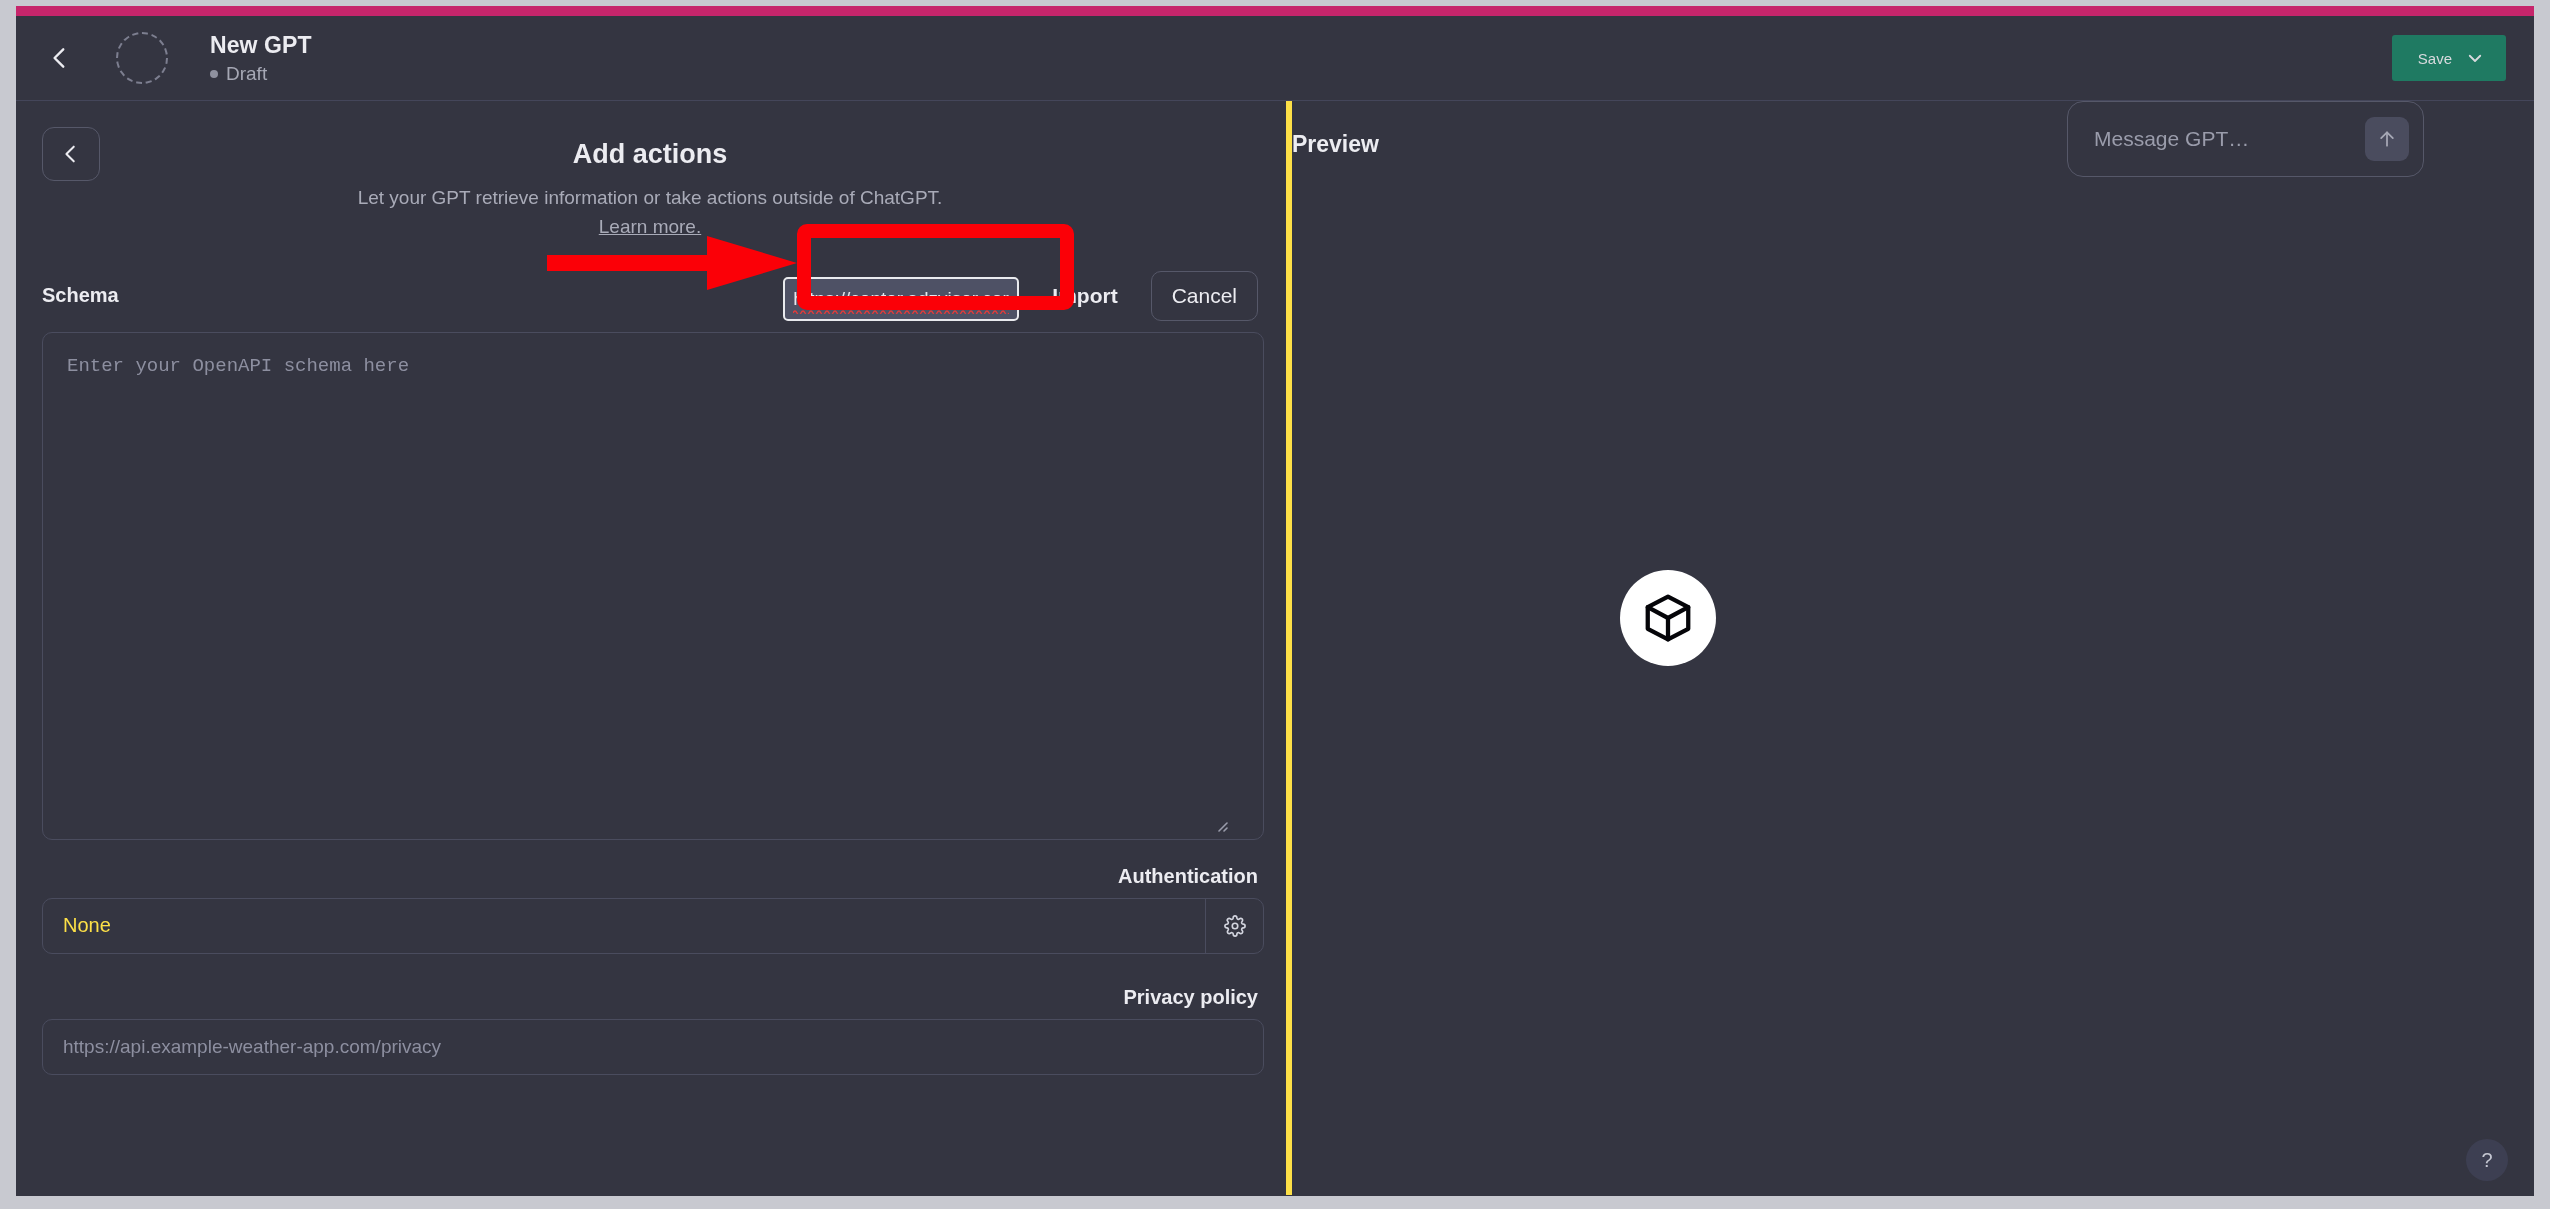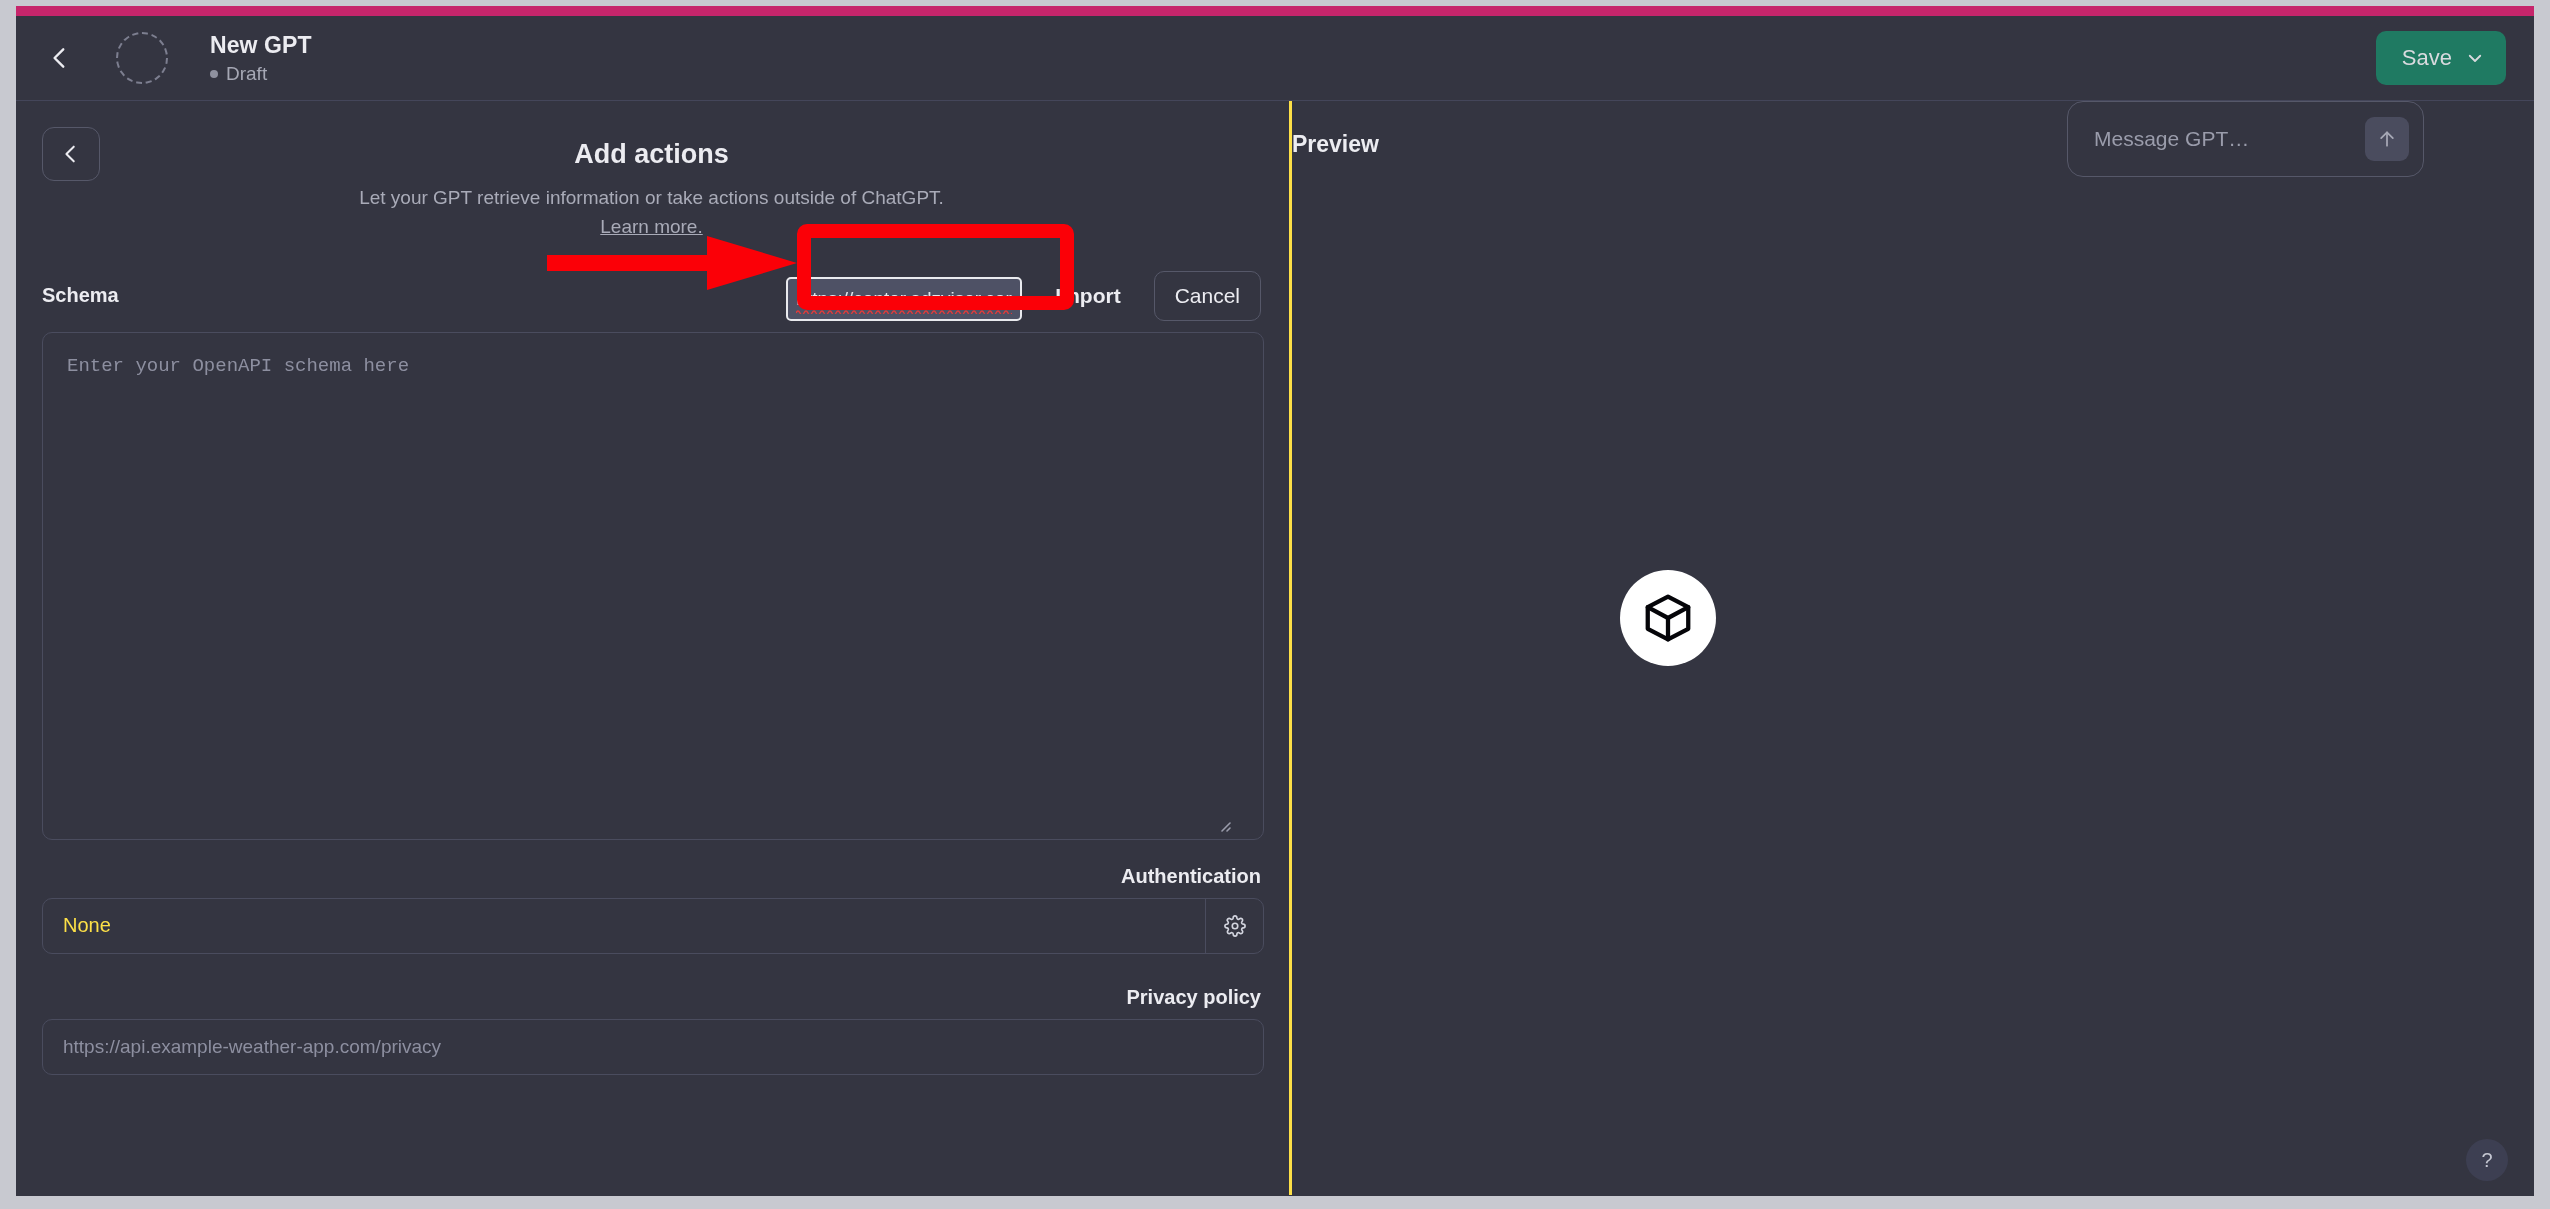--- a/index.html
+++ b/index.html
@@ -91,39 +91,39 @@
     border-radius: 50%;
     background: #8f919f;
     display: inline-block;
   }
 
   .topbar-spacer { flex: 1 1 auto; }
 
   .save-btn {
     background: #1f7a62;
     color: #d8dade;
-    font-size: 22px;
+    font-size: 15px;
     border: none;
-    border-radius: 10px;
+    border-radius: 3px;
     padding: 14px 22px 14px 26px;
     display: flex; align-items: center; gap: 14px;
     cursor: pointer;
     font-family: inherit;
   }
   .save-btn svg { width: 18px; height: 18px; }
 
   
   .body-split {
     display: flex;
     height: calc(1180px - 86px);
   }
 
   .pane-left {
     width: 1276px;
-    border-right: 3px solid #fde047;
+    border-right: 6px solid #fde047;
     position: relative;
     padding: 26px 28px 0 26px;
   }
 
   .pane-right {
     flex: 1 1 auto;
     position: relative;
     display: flex;
     flex-direction: row;
   }

